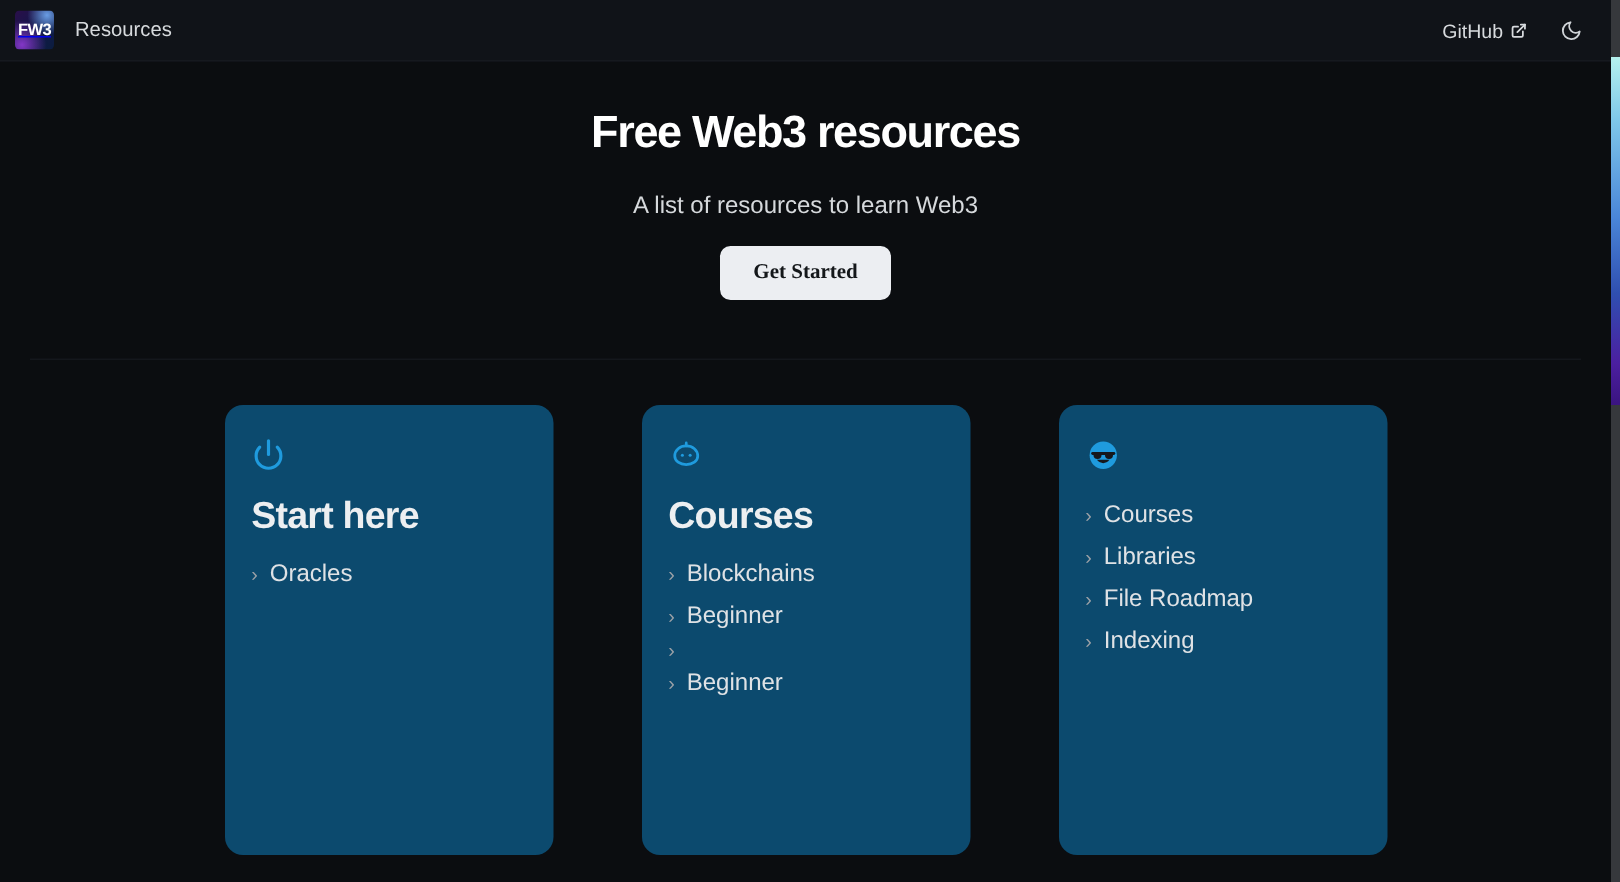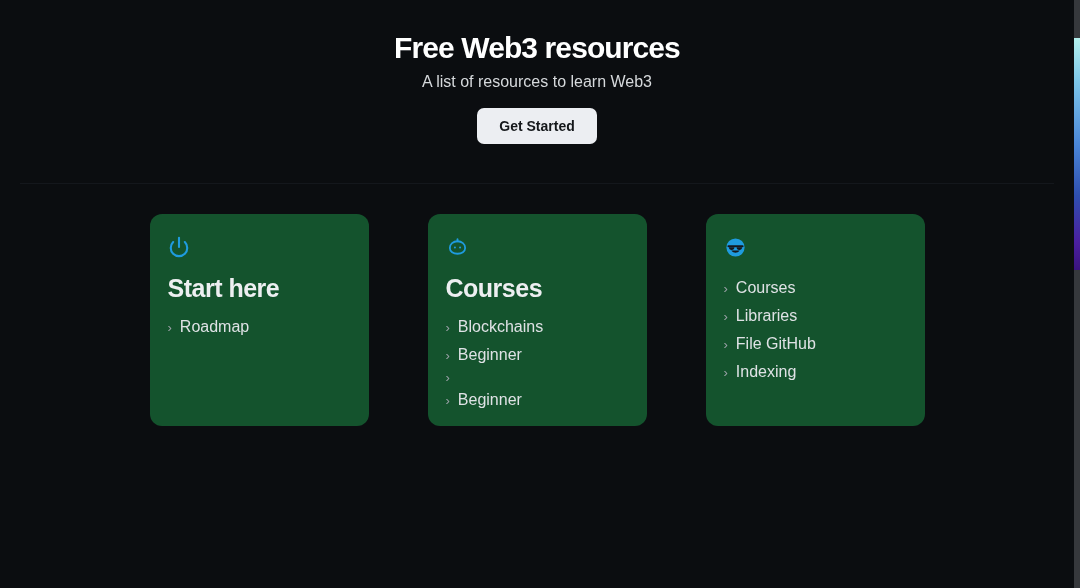--- a/index.html
+++ b/index.html
@@ -111,59 +111,59 @@
 
   .hero-title {
     font-size: 30px;
     font-weight: 700;
     letter-spacing: -0.9px;
     color: #ffffff;
     line-height: 1.12;
   }
 
   .hero-sub {
-    margin-top: 8px;
+    margin-top: 23px;
     font-size: 16px;
     color: #d6d9dc;
     font-weight: 400;
   }
 
   .hero-cta {
     margin-top: 17px;
     display: inline-block;
     background: #eceef2;
     color: #14171a;
     font-size: 14px;
     font-weight: 700;
     border: none;
     border-radius: 7px;
     padding: 10px 22px;
     cursor: pointer;
-    font-family: Liberation Sans, sans-serif;
+    font-family: Liberation Serif, serif;
   }
 
   .divider {
     margin: 39px auto 0;
     width: 100%;
     height: 1px;
     background: #14171c;
   }
 
   
   .cards {
     display: flex;
     justify-content: center;
     gap: 59px;
     padding: 30px 0 0;
   }
 
   .card {
     width: 219px;
-    height: 212px;
-    background: #14532d;
+    height: 300px;
+    background: #0c4a6e;
     border-radius: 12px;
     padding: 22px 18px 12px;
   }
 
   .card-icon { height: 26px; margin-bottom: 12px; }
 
   .card-title {
     font-size: 25px;
     font-weight: 700;
     color: #edeff1;
@@ -213,20 +213,45 @@
     background: linear-gradient(180deg, #b5f1ee 0%, #7fc8ea 18%, #4a86d8 46%, #2f4fb0 68%, #4b1fa0 88%, #3a1480 100%);
   }
 </style>
 </head>
 <body>
 
 <div id="app">
 
   <div class="viewport">
 
+    <nav class="navbar">
+      <div class="nav-left">
+        <a class="logo" href="#">
+          <span class="logo-text">FW3</span>
+        </a>
+        <a class="nav-link" href="#">Resources</a>
+      </div>
+
+      <div class="nav-right">
+        <a class="nav-ext" href="#">
+          <span>GitHub</span>
+          <svg class="ext-icon" width="11" height="11" viewBox="0 0 24 24" fill="none" stroke="#d7dadd" stroke-width="2.6" stroke-linecap="round" stroke-linejoin="round">
+            <path d="M18 13v6a2 2 0 0 1-2 2H5a2 2 0 0 1-2-2V8a2 2 0 0 1 2-2h6"></path>
+            <polyline points="15 3 21 3 21 9"></polyline>
+            <line x1="10" y1="14" x2="21" y2="3"></line>
+          </svg>
+        </a>
+
+        <button class="theme-toggle" aria-label="toggle theme">
+          <svg width="15" height="15" viewBox="0 0 24 24" fill="none" stroke="#cfd3d7" stroke-width="2" stroke-linecap="round" stroke-linejoin="round">
+            <path d="M21 12.79A9 9 0 1 1 11.21 3 7 7 0 0 0 21 12.79z"></path>
+          </svg>
+        </button>
+      </div>
+    </nav>
 
     <section class="hero">
       <h1 class="hero-title">Free Web3 resources</h1>
       <p class="hero-sub">A list of resources to learn Web3</p>
       <button class="hero-cta">Get Started</button>
       <div class="divider"></div>
     </section>
 
     <section class="cards">
 
@@ -234,21 +259,21 @@
         <div class="card-icon">
           <svg width="22" height="22" viewBox="0 0 24 24" fill="none" stroke="#1f9bde" stroke-width="2.3" stroke-linecap="round" stroke-linejoin="round">
             <path d="M18.36 6.64a9 9 0 1 1-12.73 0"></path>
             <line x1="12" y1="2" x2="12" y2="12"></line>
           </svg>
         </div>
         <h2 class="card-title">Start here</h2>
         <ul class="card-links">
           <li class="card-link-row">
             <span class="chev">›</span>
-            <a class="card-link" href="#">Roadmap</a>
+            <a class="card-link" href="#">Oracles</a>
           </li>
         </ul>
       </div>
 
       <div class="card">
         <div class="card-icon">
           <svg width="23" height="23" viewBox="0 0 24 24" fill="none" stroke="#1f9bde" stroke-width="1.9" stroke-linecap="round" stroke-linejoin="round">
             <path d="M4 12.5c0-4.2 3.6-7 8-7s8 2.8 8 7c0 3.6-3.6 6-8 6s-8-2.4-8-6z"></path>
             <path d="M12 5.5V3.4"></path>
             <circle cx="9.3" cy="12" r="1.05" fill="#1f9bde" stroke="none"></circle>
@@ -289,21 +314,21 @@
           <li class="card-link-row">
             <span class="chev">›</span>
             <a class="card-link" href="#">Courses</a>
           </li>
           <li class="card-link-row">
             <span class="chev">›</span>
             <a class="card-link" href="#">Libraries</a>
           </li>
           <li class="card-link-row">
             <span class="chev">›</span>
-            <a class="card-link" href="#">File GitHub</a>
+            <a class="card-link" href="#">File Roadmap</a>
           </li>
           <li class="card-link-row">
             <span class="chev">›</span>
             <a class="card-link" href="#">Indexing</a>
           </li>
         </ul>
       </div>
 
     </section>
   </div>

